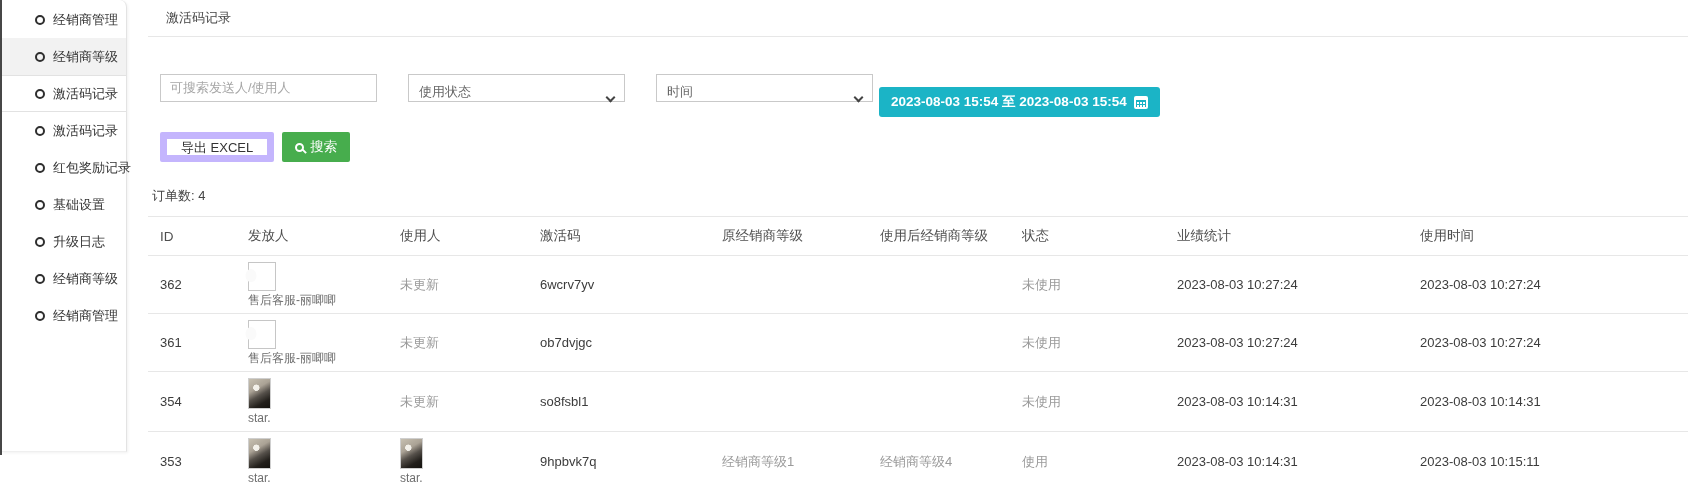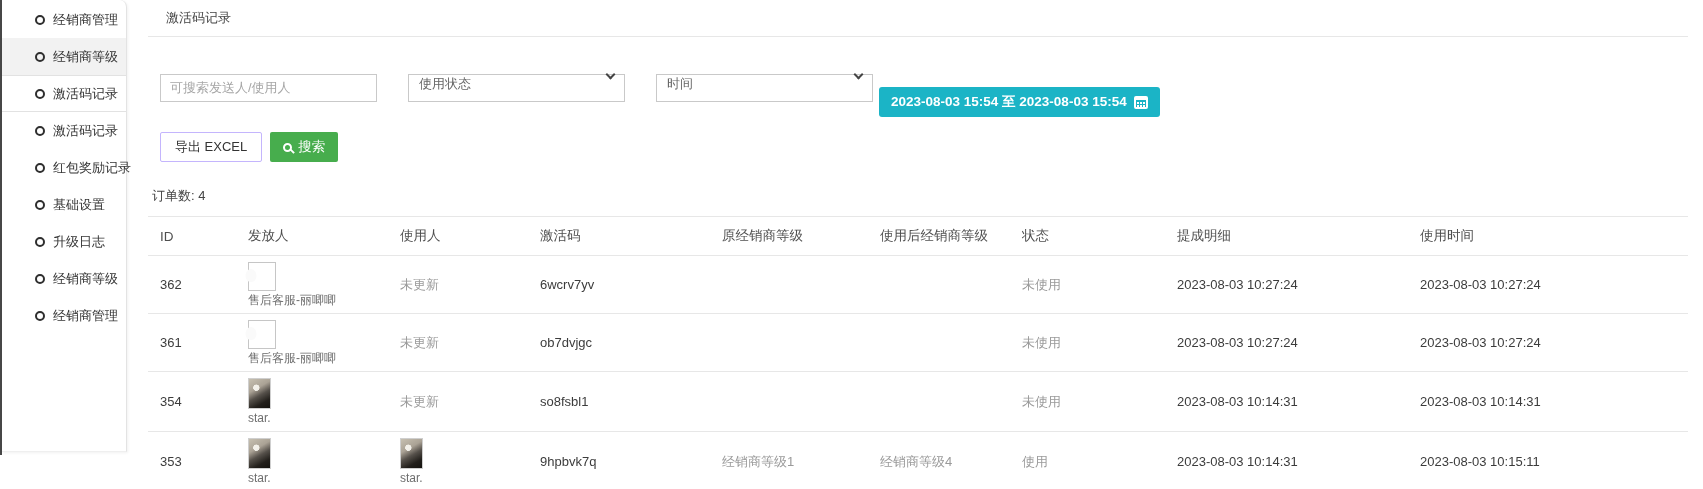--- a/index.html
+++ b/index.html
@@ -29,39 +29,39 @@
   .page-title-bar { border-bottom:1px solid #e7e7e7; padding:9px 0 9px 18px; color:#454545; }
 
   .filters { display:flex; align-items:center; margin:21px 0 0 12px; }
   .search-input {
     width:217px; height:28px; border:1px solid #c9c9c9; padding:0 9px;
     font-family:inherit; font-size:13px; color:#333; outline:none;
   }
   .search-input::placeholder { color:#a6a6a6; }
   .select {
     width:217px; height:28px; border:1px solid #c9c9c9; background:#fff;
-    display:flex; align-items:flex-start; justify-content:space-between;
+    display:flex; align-items:flex-end; justify-content:space-between;
     padding:0 10px; margin-left:31px; color:#666; cursor:pointer;
   }
   .chevron { width:7px; height:7px; border-right:2px solid #444; border-bottom:2px solid #444; transform:rotate(45deg); margin-top:-4px; }
   .date-btn {
     margin-left:6px; height:30px; border:none; border-radius:3px;
     background:#1bb4c6; color:#fff; font-weight:bold; font-size:13.5px;
     display:flex; align-items:center; padding:0 12px; cursor:pointer;
     font-family:inherit;
     margin-top:29px;
   }
   .cal-icon { display:inline-block; width:14px; height:13px; border:2px solid #fff; border-radius:2px; margin-left:7px; position:relative; }
   .cal-icon::before { content:''; position:absolute; left:0; top:0; right:0; height:2px; background:#fff; }
   .cal-icon::after { content:''; position:absolute; left:1px; top:4px; width:2px; height:2px; background:#fff;
     box-shadow:3px 0 #fff,6px 0 #fff,0 3px #fff,3px 3px #fff,6px 3px #fff; }
 
   .actions { display:flex; align-items:center; margin:15px 0 0 12px; }
   .export-btn {
-    height:30px; background:#fff; border:1px solid #c4b5fd; border-radius:2px;
+    height:30px; background:#fff; border:7px solid #c4b5fd; border-radius:2px;
     padding:0 14px; font-size:13px; color:#333; cursor:pointer; font-family:inherit;
   }
   .search-btn {
     height:30px; margin-left:8px; background:#47ad4d; color:#fff; border:none; border-radius:2px;
     padding:0 13px; font-size:13.5px; cursor:pointer; display:flex; align-items:center; font-family:inherit;
   }
   .mag-icon { display:inline-block; width:9px; height:9px; border:2px solid #fff; border-radius:50%; position:relative; margin-right:6px; }
   .mag-icon::after { content:''; position:absolute; right:-3px; bottom:-4px; width:2px; height:6px; background:#fff; transform:rotate(-45deg); }
 
   .summary { margin:25px 0 0 4px; color:#454545; }
@@ -186,21 +186,21 @@
     <table>
       <thead>
         <tr>
             <th>ID</th>
             <th>发放人</th>
             <th>使用人</th>
             <th>激活码</th>
             <th>原经销商等级</th>
             <th>使用后经销商等级</th>
             <th>状态</th>
-            <th>提成明细</th>
+            <th>业绩统计</th>
             <th>使用时间</th>
           </tr>
       </thead>
       <tbody>
           <tr>
             <td>362</td>
             <td><div class="person"><span class="avatar blue-person"><span class="inner"><span class="head"></span></span></span><div class="person-name">售后客服-丽唧唧</div></div></td>
             <td><span class="muted">未更新</span></td>
             <td>6wcrv7yv</td>
             <td class="muted"></td>

